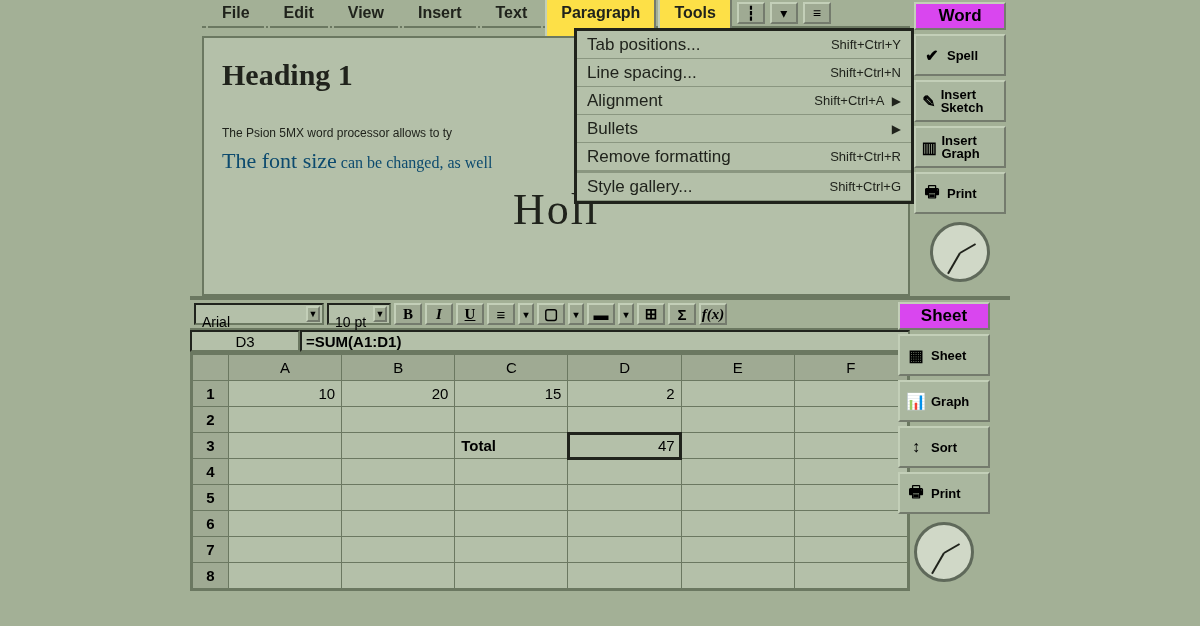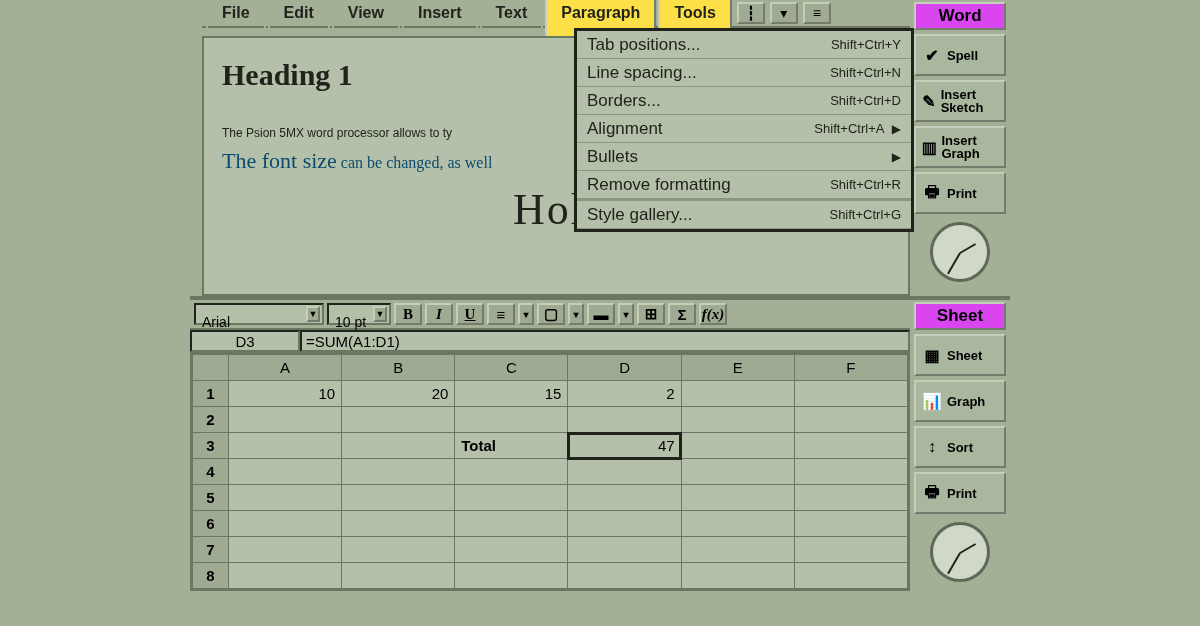--- a/index.html
+++ b/index.html
@@ -235,20 +235,21 @@
     line-height: 20px;
     font-size: 15px;
   }
   .formula-input {
     flex: 1;
     background: #b4c0a9;
     border: 2px inset #6b7861;
     padding: 0 4px;
     line-height: 20px;
     font-size: 15px;
+    font-weight: bold;
   }
   .grid {
     margin-right: 100px;
     border: 2px solid #6b7861;
   }
   .grid table {
     border-collapse: collapse;
     width: 100%;
     table-layout: fixed;
   }
@@ -262,21 +263,21 @@
     background: #9faa93;
     font-weight: normal;
   }
   .grid th.rowhdr { width: 36px; text-align: center; font-weight: bold;}
   .grid td { background: #b4c0a9; text-align: right; }
   .grid td.txt { text-align: left; font-weight: bold;}
   .grid td.selected { outline: 3px solid #20231c; outline-offset: -2px; }
 
   .sidebar2 {
     position: absolute;
-    right: 2px;
+    right: 18px;
     top: 0;
     width: 96px;
     display: flex;
     flex-direction: column;
     gap: 4px;
     padding: 2px;
   }
 </style>
 </head>
 <body>
@@ -308,24 +309,20 @@
     </div>
 
     <div class="dropdown">
       <div class="dd-row">
         <span>Tab positions...</span>
         <span class="shortcut">Shift+Ctrl+Y</span>
       </div>
       <div class="dd-row">
         <span>Line spacing...</span>
         <span class="shortcut">Shift+Ctrl+N</span>
-      </div>
-      <div class="dd-row">
-        <span>Borders...</span>
-        <span class="shortcut">Shift+Ctrl+D</span>
       </div>
       <div class="dd-row">
         <span>Alignment</span>
         <span class="shortcut">
           <span>Shift+Ctrl+A</span><span class="arrow"> ▶</span>
         </span>
       </div>
       <div class="dd-row">
         <span>Bullets</span>
         <span class="shortcut arrow">▶</span>

